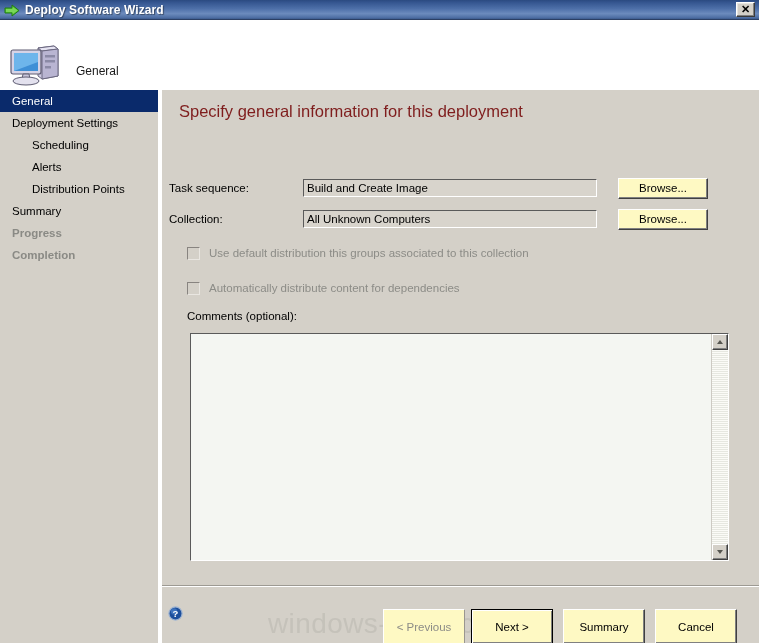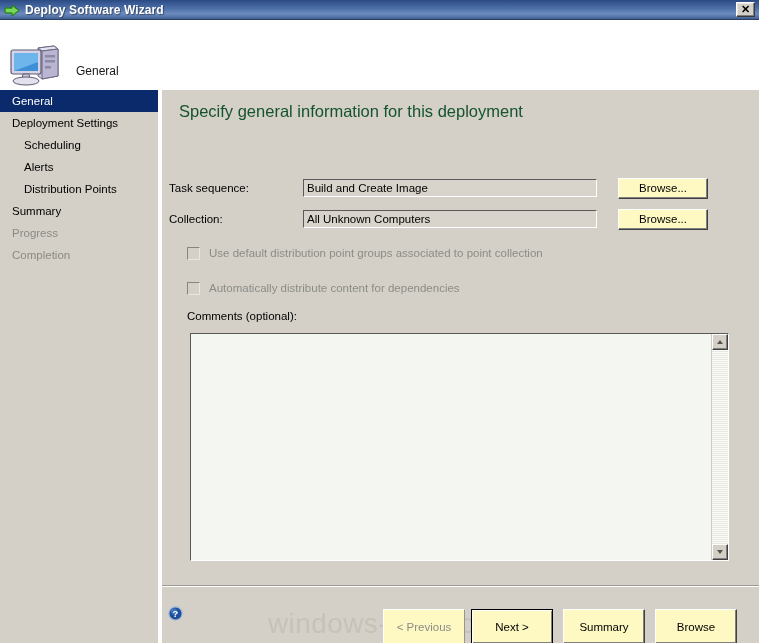--- a/index.html
+++ b/index.html
@@ -119,42 +119,42 @@
     height: 22px;
     display: flex;
     align-items: center;
     font-size: 11.5px;
     color: #000000;
     padding-left: 12px;
     box-sizing: border-box;
     cursor: default;
     white-space: nowrap;
   }
-  .nav-item.indent { padding-left: 24px; }
+  .nav-item.indent { padding-left: 32px; }
   .nav-item.selected {
     background: #0a2a6b;
     color: #ffffff;
     width: 158px;
   }
-  .nav-item.disabled { color: #8a8a85; }
+  .nav-item.disabled { color: #8a8a85; font-weight: bold; }
 
   
   #content {
     position: absolute;
     left: 162px; top: 90px;
     width: 597px;
     height: 495px;
     background: #d4d0c8;
   }
   #page-heading {
     position: absolute;
     left: 17px;
     top: 12px;
     font-size: 16.5px;
-    color: #14532d;
+    color: #7f1d1d;
     white-space: nowrap;
   }
 
   
   .form-row {
     position: absolute;
     left: 7px;
     width: 560px;
     height: 20px;
     display: flex;
@@ -442,21 +442,21 @@
     </div>
 
     <div class="form-row" id="row-collection">
       <span class="field-label">Collection:</span>
       <div class="text-field">All Unknown Computers</div>
       <button class="btn browse-btn">Browse...</button>
     </div>
 
     <div class="check-row" id="check-defaultdp">
       <span class="checkbox"></span>
-      <span class="check-label">Use default distribution point groups associated to point collection</span>
+      <span class="check-label">Use default distribution this groups associated to this collection</span>
     </div>
     <div class="check-row" id="check-autodist">
       <span class="checkbox"></span>
       <span class="check-label">Automatically distribute content for dependencies</span>
     </div>
 
     <div id="comments-label">Comments (optional):</div>
     <div id="comments-box">
       <div id="comments-text"></div>
       <div id="comments-scrollbar">
@@ -479,15 +479,15 @@
         <text x="7.5" y="11" font-family="Liberation Sans, sans-serif" font-size="9.5" font-weight="bold" fill="#ffffff" text-anchor="middle">?</text>
       </svg>
     </div>
   </div>
 
   <div id="watermark">windows-noob.com</div>
 
   <button class="btn footer-btn" id="btn-previous">&lt; Previous</button>
   <button class="btn footer-btn" id="btn-next">Next &gt;</button>
   <button class="btn footer-btn" id="btn-summary">Summary</button>
-  <button class="btn footer-btn" id="btn-cancel">Browse</button>
+  <button class="btn footer-btn" id="btn-cancel">Cancel</button>
 
 </div>
 
 </body></html>

